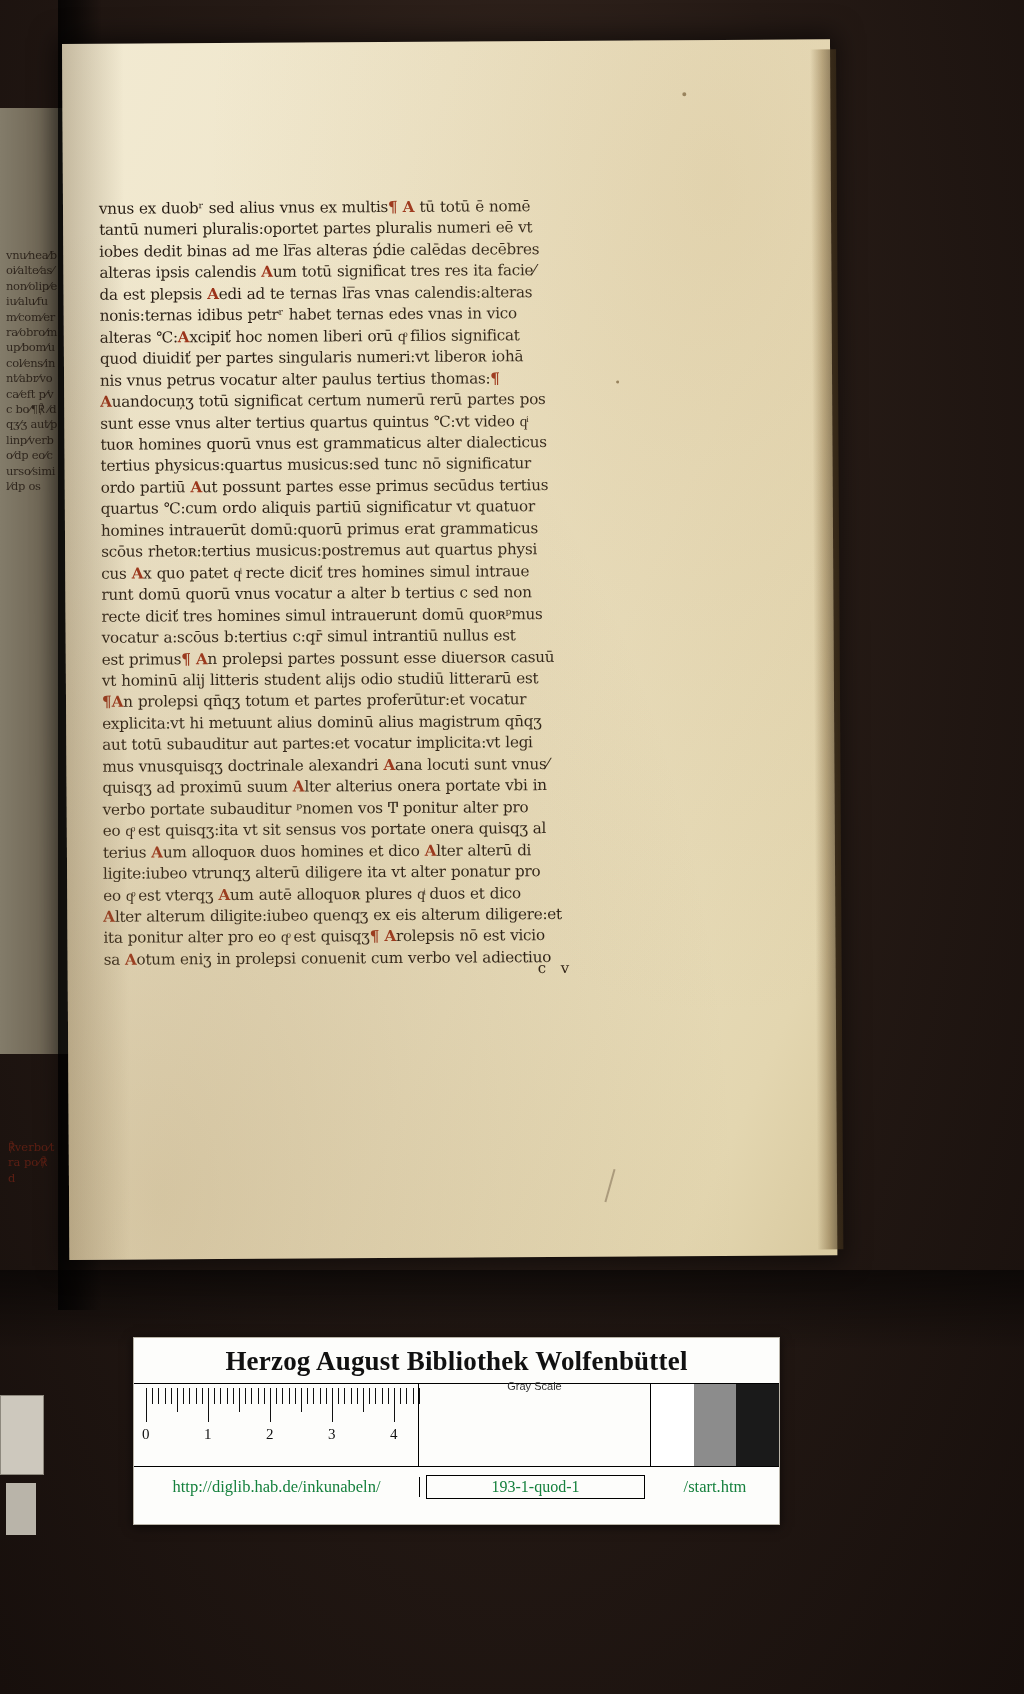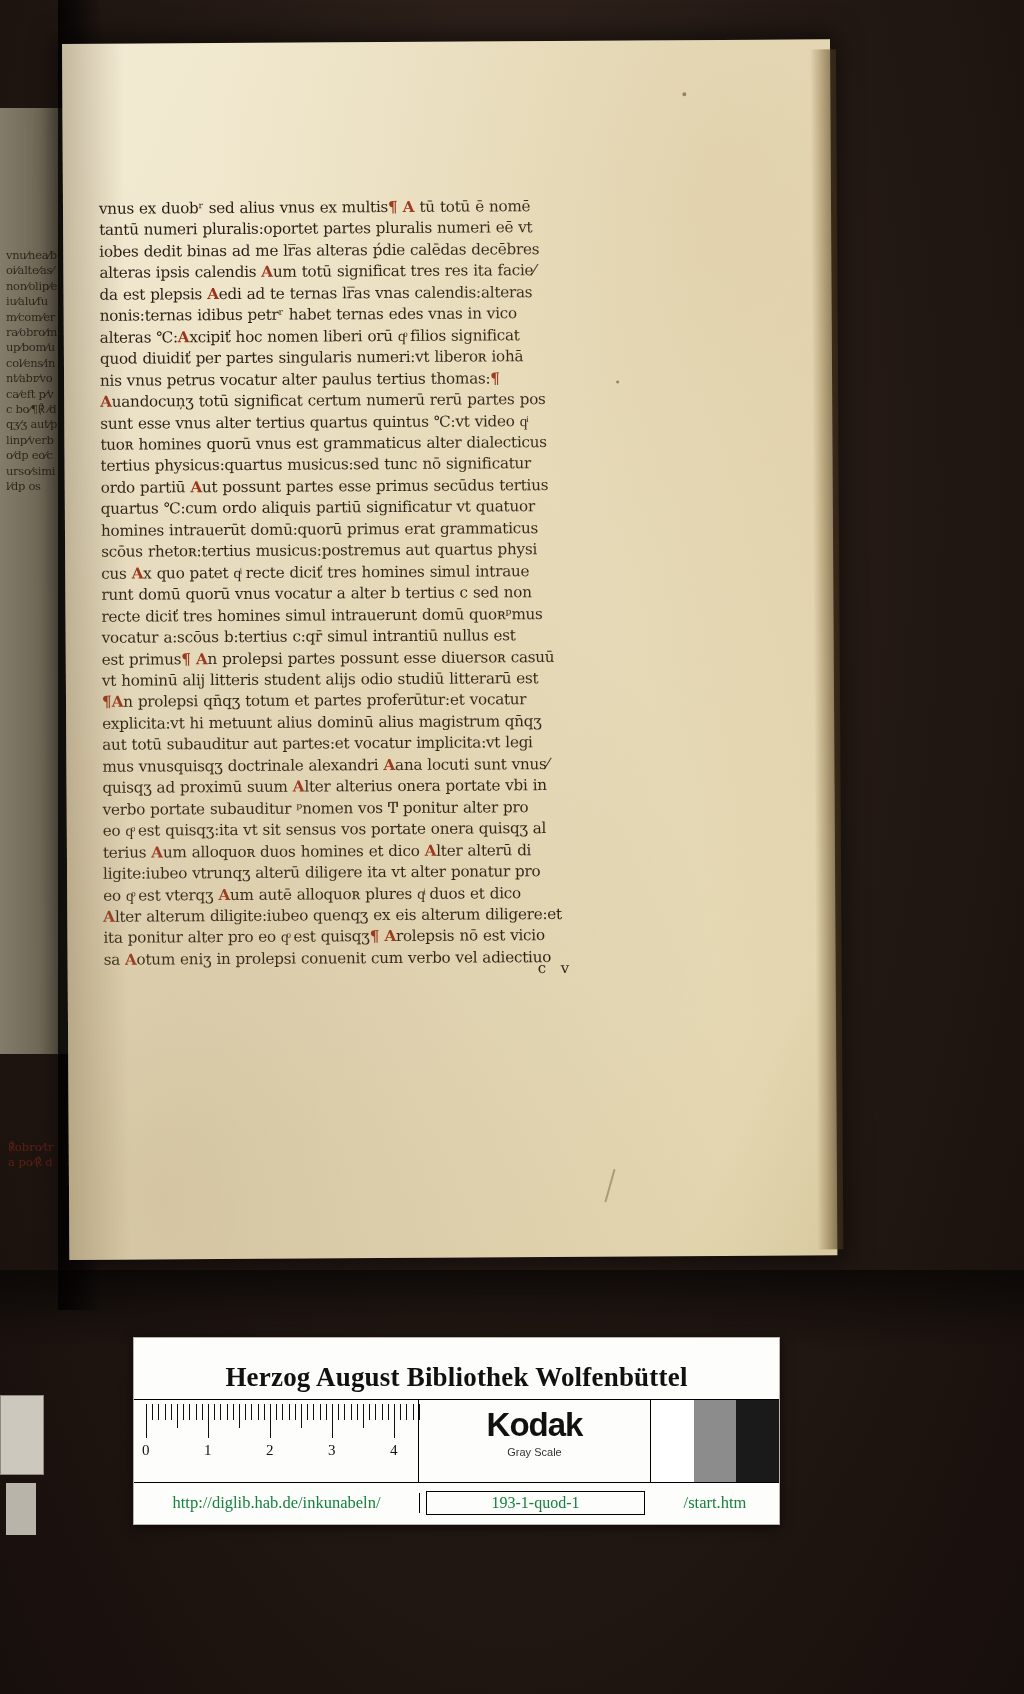--- a/index.html
+++ b/index.html
@@ -143,21 +143,21 @@
     background: #fdfdfb;
     border: 1px solid #b9b4a8;
     box-shadow: 0 2px 10px rgba(0,0,0,.6);
   }
   #target-title {
     text-align: center;
     font-family: "Liberation Serif", serif;
     font-weight: bold;
     font-size: 27px;
     color: #111;
-    padding-top: 24px;
+    padding-top: 8px;
     letter-spacing: .2px;
   }
   #target-mid {
     display: flex;
     align-items: stretch;
     height: 82px;
     border-top: 1px solid #000;
     border-bottom: 1px solid #000;
     margin-top: 6px;
   }
@@ -248,21 +248,21 @@
     background: linear-gradient(180deg, rgba(0,0,0,.55), rgba(0,0,0,0));
   }
 </style>
 </head>
 <body>
 
 <div id="scan">
 
   <div id="left-page">
     <div id="left-page-text">vnu⁄nea⁄ƀoi⁄alte⁄as⁄non⁄olip⁄eiu⁄alu⁄fum⁄com⁄erra⁄obro⁄mup⁄bom⁄ucol⁄ens⁄innt⁄abr⁄voca⁄eft p⁄vc bo⁄¶℟ ⁄dqʒ⁄ʒ aut⁄plinp⁄verbo⁄dp eo⁄curso⁄simil⁄dp os</div>
-    <div id="left-page-red">℟obro⁄tra po⁄℟ d</div>
+    <div id="left-page-red">℟verbo⁄tra po⁄℟ d</div>
   </div>
 
   <div id="gutter"></div>
 
   <div id="leaf">
     <div id="fore-edge"></div>
     <div class="speck" style="left:620px; top:52px; width:4px; height:4px;"></div>
     <div class="speck" style="left:552px; top:340px; width:3px; height:3px;"></div>
 
     <div id="textblock">
@@ -366,21 +366,20 @@
           </div>
         <div class="rlabels">
             <span style="left: 0px;">0</span>
             <span style="left: 62px;">1</span>
             <span style="left: 124px;">2</span>
             <span style="left: 186px;">3</span>
             <span style="left: 248px;">4</span>
           </div>
       </div>
       <div id="kodak">
-        <div id="kodak-word">Kodak</div>
         <div id="kodak-sub">Gray Scale</div>
       </div>
       <div id="grayscale">
           <div style="background: rgb(255, 255, 255);"></div>
           <div style="background: rgb(140, 140, 140);"></div>
           <div style="background: rgb(26, 26, 26);"></div>
         </div>
     </div>
 
     <div id="target-bot">

